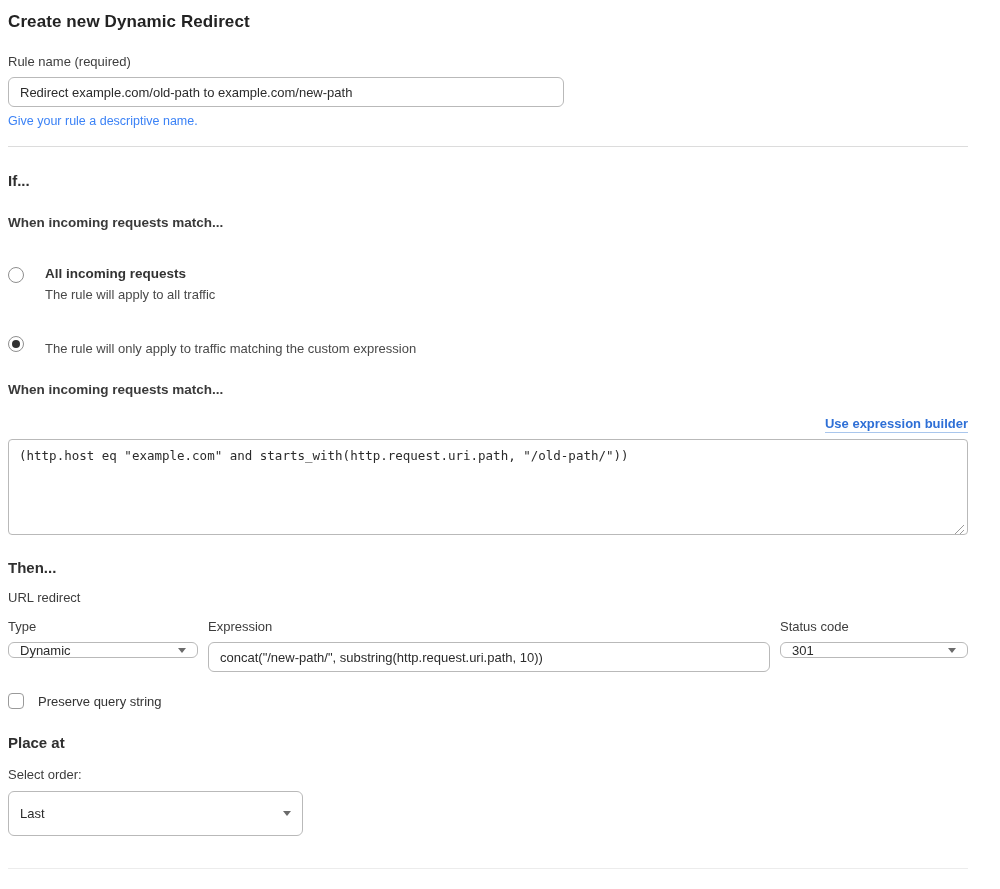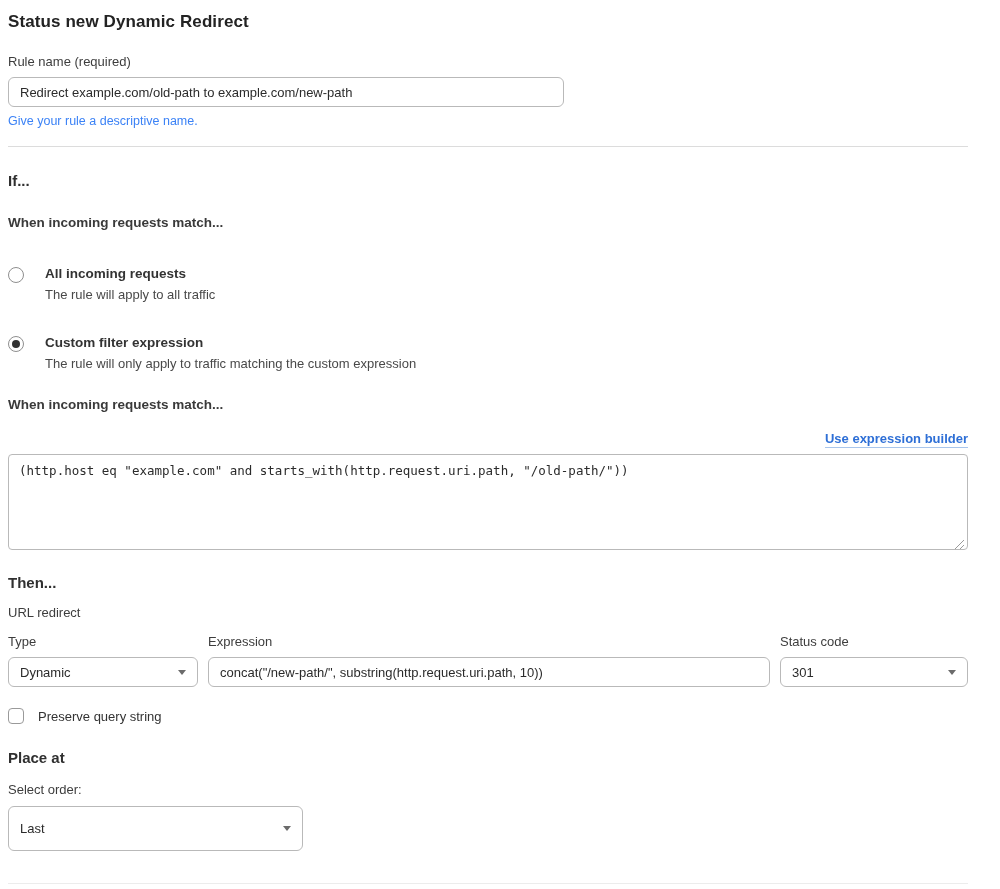--- a/index.html
+++ b/index.html
@@ -63,21 +63,21 @@
   }
   .resize-handle { position: absolute; right: 3px; bottom: 3px; width: 11px; height: 11px; cursor: nwse-resize; }
 
   .action-label { font-size: 13px; color: #3d3d3d; margin-top: 14px; }
 
   .field-grid {
     display: grid; grid-template-columns: 190px 1fr 188px;
     column-gap: 10px; margin-top: 14px; width: 960px;
   }
   .select-box {
-    height: 30px; border: 1px solid #b9b9b9; border-radius: 6px; background: #fff;
+    height: 16px; border: 1px solid #b9b9b9; border-radius: 6px; background: #fff;
     display: flex; align-items: center; justify-content: space-between;
     padding: 0 11px; font-size: 13px; color: #2b2b2b; cursor: pointer;
   }
   .caret {
     width: 0; height: 0; border-left: 4.5px solid transparent;
     border-right: 4.5px solid transparent; border-top: 5px solid #6b6b6b;
     margin-left: 8px; flex: 0 0 auto;
   }
 
   .checkbox-row { display: flex; align-items: center; margin-top: 21px; cursor: pointer; }
@@ -98,21 +98,21 @@
     font-size: 13.5px; padding: 0 14px; cursor: pointer;
   }
   .btn-secondary { background: #d6d6d6; color: #1f1f1f; }
   .btn-primary { background: #0a6cf1; color: #ffffff; }
 </style>
 </head>
 <body>
 
 <div class="page">
 
-  <h1 class="page-title">Status new Dynamic Redirect</h1>
+  <h1 class="page-title">Create new Dynamic Redirect</h1>
 
   <div class="field-label">Rule name (required)</div>
   <input class="text-input rule-name-input" type="text" value="Redirect example.com/old-path to example.com/new-path" style="">
   <div class="help-text">Give your rule a descriptive name.</div>
 
   <hr class="divider">
 
   <h2 class="section-heading">If...</h2>
   <h3 class="sub-heading">When incoming requests match...</h3>
 
@@ -120,21 +120,20 @@
     <span class="radio"></span>
     <div class="radio-texts">
       <div class="radio-label">All incoming requests</div>
       <div class="radio-desc">The rule will apply to all traffic</div>
     </div>
   </div>
 
   <div class="radio-row">
     <span class="radio selected"></span>
     <div class="radio-texts">
-      <div class="radio-label">Custom filter expression</div>
       <div class="radio-desc">The rule will only apply to traffic matching the custom expression</div>
     </div>
   </div>
 
   <h3 class="sub-heading">When incoming requests match...</h3>
 
   <div class="link-row">
     <a class="builder-link" href="#">Use expression builder</a>
   </div>
 

